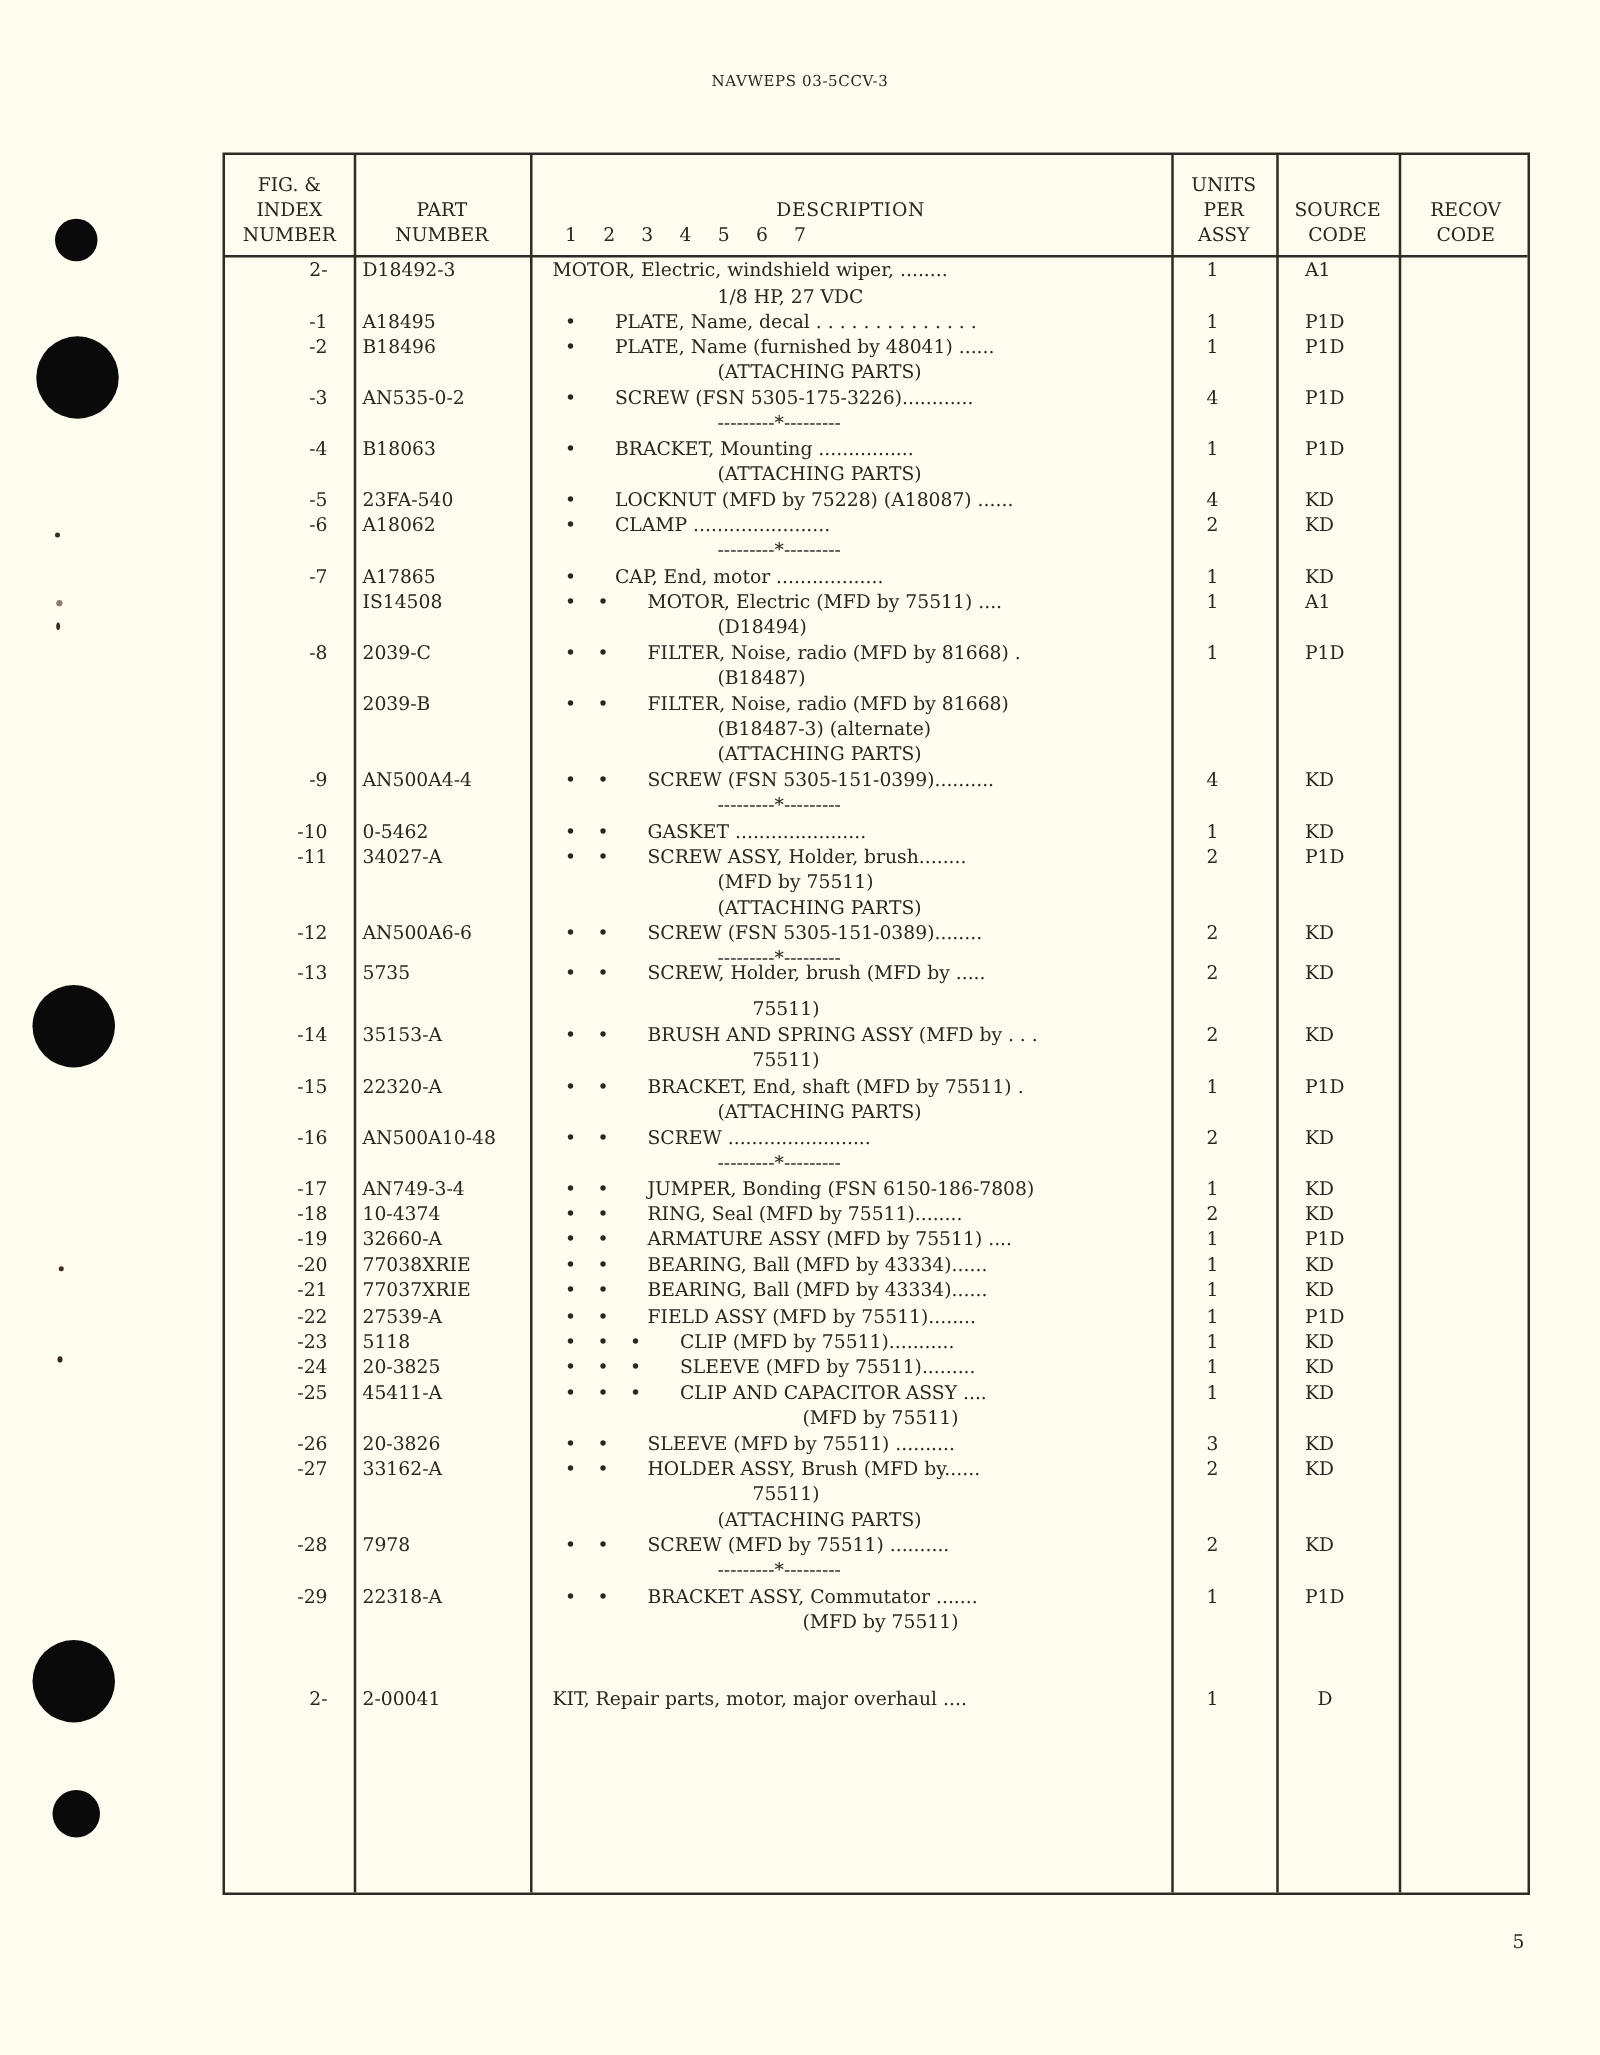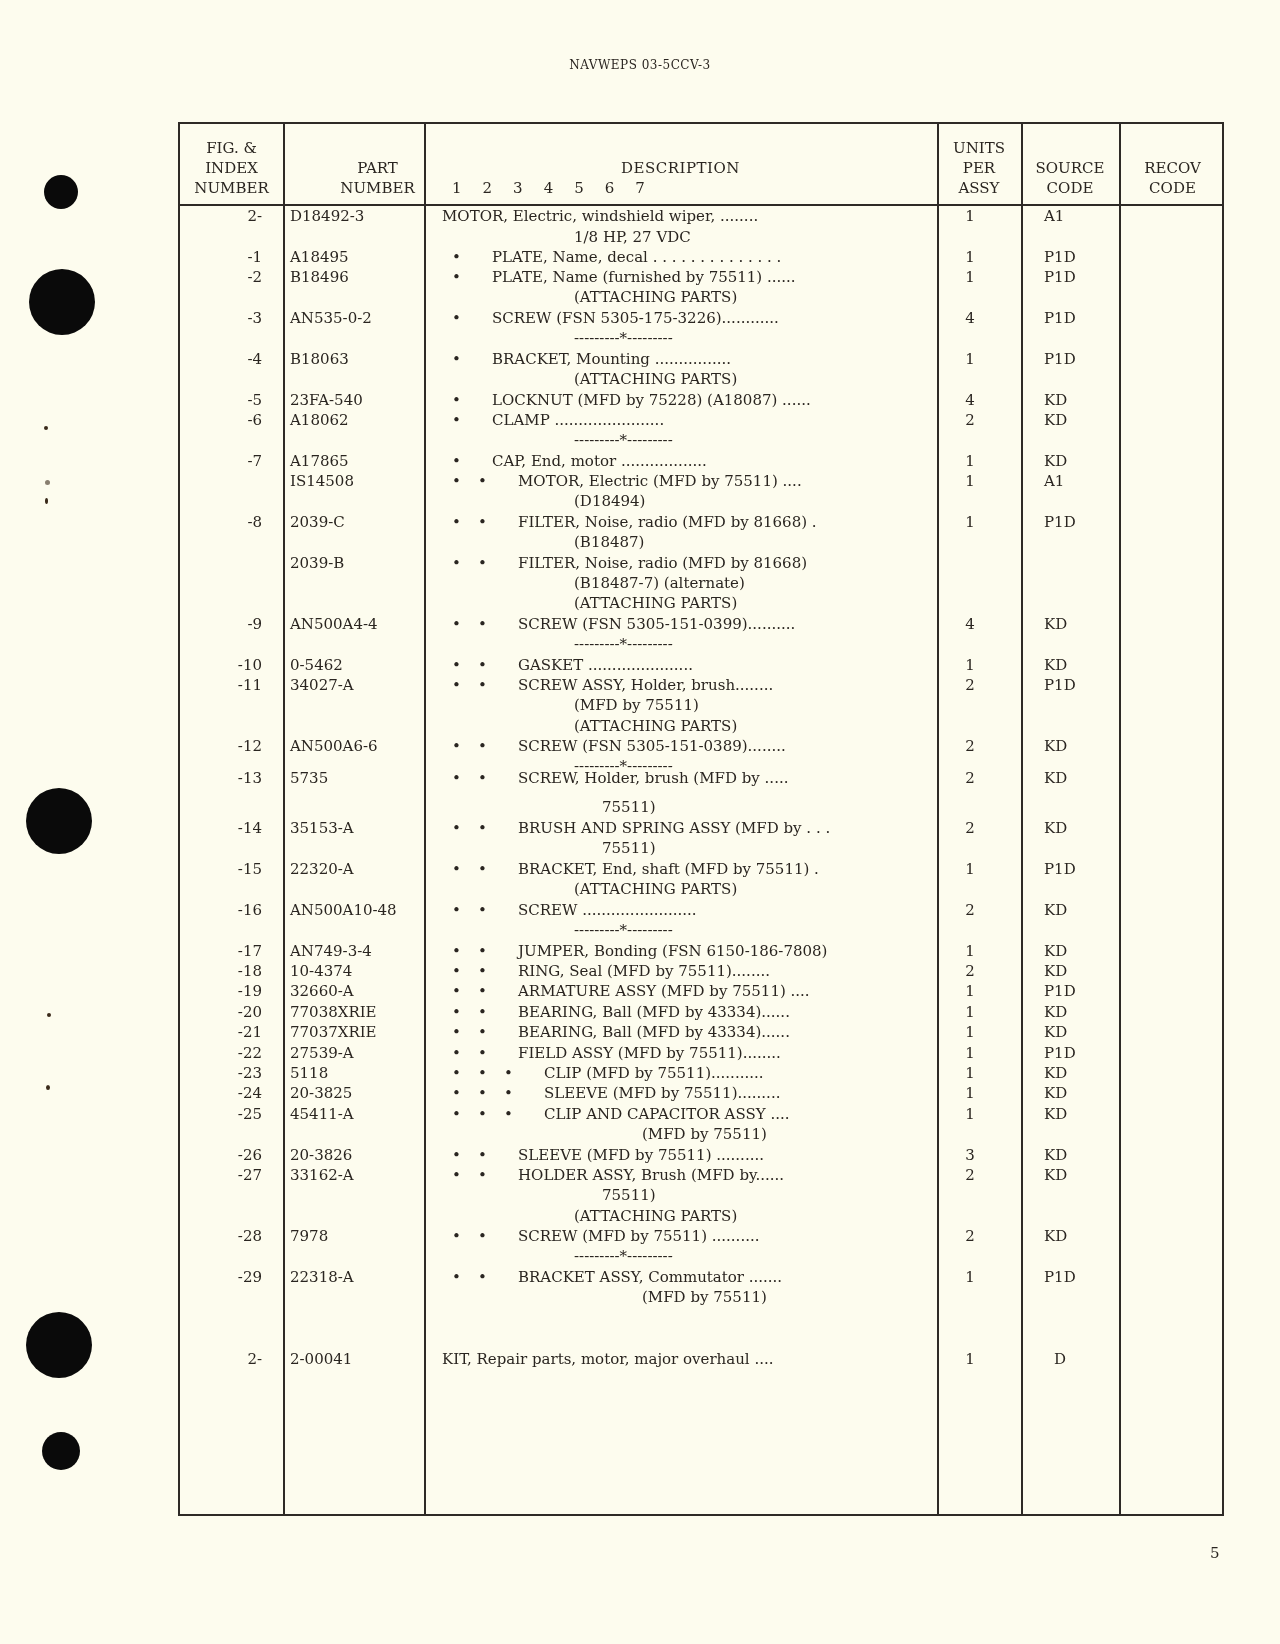--- a/index.html
+++ b/index.html
@@ -64,21 +64,21 @@
   <div class="col-line" style="left:757px;"></div>
   <div class="col-line" style="left:841px;"></div>
   <div class="col-line" style="left:939px;"></div>
   <div class="head-line"></div>
 
   <div class="hcell" style="left:0;width:103px;">
     <span>FIG. &amp;</span>
     <span>INDEX</span>
     <span>NUMBER</span>
   </div>
-  <div class="hcell" style="left:113px;width:169px;border-radius:26px;">
+  <div class="hcell" style="left:89px;width:169px;border-radius:26px;">
     <span>PART</span>
     <span>NUMBER</span>
   </div>
   <div class="hcell" style="left:244px;width:513px;">
     <span style="letter-spacing:0.5px;">DESCRIPTION</span>
     <div class="desc-digits">
       <span>1</span>
       <span>2</span>
       <span>3</span>
       <span>4</span>
@@ -121,21 +121,21 @@
         <span class="c-part">A18495</span>
         <span class="c-desc" style="left: 272px;">•</span>
         <span class="c-desc" style="left: 312px;">PLATE, Name, decal . . . . . . . . . . . . . .</span>
         <span class="c-units">1</span>
         <span class="c-source" style="padding-left: 14px;">P1D</span>
       </div>
       <div class="row" style="top: 143px;">
         <span class="c-index">-2</span>
         <span class="c-part">B18496</span>
         <span class="c-desc" style="left: 272px;">•</span>
-        <span class="c-desc" style="left: 312px;">PLATE, Name (furnished by 75511) ......</span>
+        <span class="c-desc" style="left: 312px;">PLATE, Name (furnished by 48041) ......</span>
         <span class="c-units">1</span>
         <span class="c-source" style="padding-left: 14px;">P1D</span>
       </div>
       <div class="row" style="top: 163px;">
         <span class="c-index"></span>
         <span class="c-part"></span>
         <span class="c-desc" style="left: 394px;">(ATTACHING PARTS)</span>
         <span class="c-units"></span>
         <span class="c-source" style="padding-left: 14px;"></span>
       </div>
@@ -237,21 +237,21 @@
         <span class="c-part">2039-B</span>
         <span class="c-desc" style="left: 272px;">•</span>
         <span class="c-desc" style="left: 298px;">•</span>
         <span class="c-desc" style="left: 338px;">FILTER, Noise, radio (MFD by 81668)</span>
         <span class="c-units"></span>
         <span class="c-source" style="padding-left: 14px;"></span>
       </div>
       <div class="row" style="top: 449px;">
         <span class="c-index"></span>
         <span class="c-part"></span>
-        <span class="c-desc" style="left: 394px;">(B18487-7) (alternate)</span>
+        <span class="c-desc" style="left: 394px;">(B18487-3) (alternate)</span>
         <span class="c-units"></span>
         <span class="c-source" style="padding-left: 14px;"></span>
       </div>
       <div class="row" style="top: 469px;">
         <span class="c-index"></span>
         <span class="c-part"></span>
         <span class="c-desc" style="left: 394px;">(ATTACHING PARTS)</span>
         <span class="c-units"></span>
         <span class="c-source" style="padding-left: 14px;"></span>
       </div>

